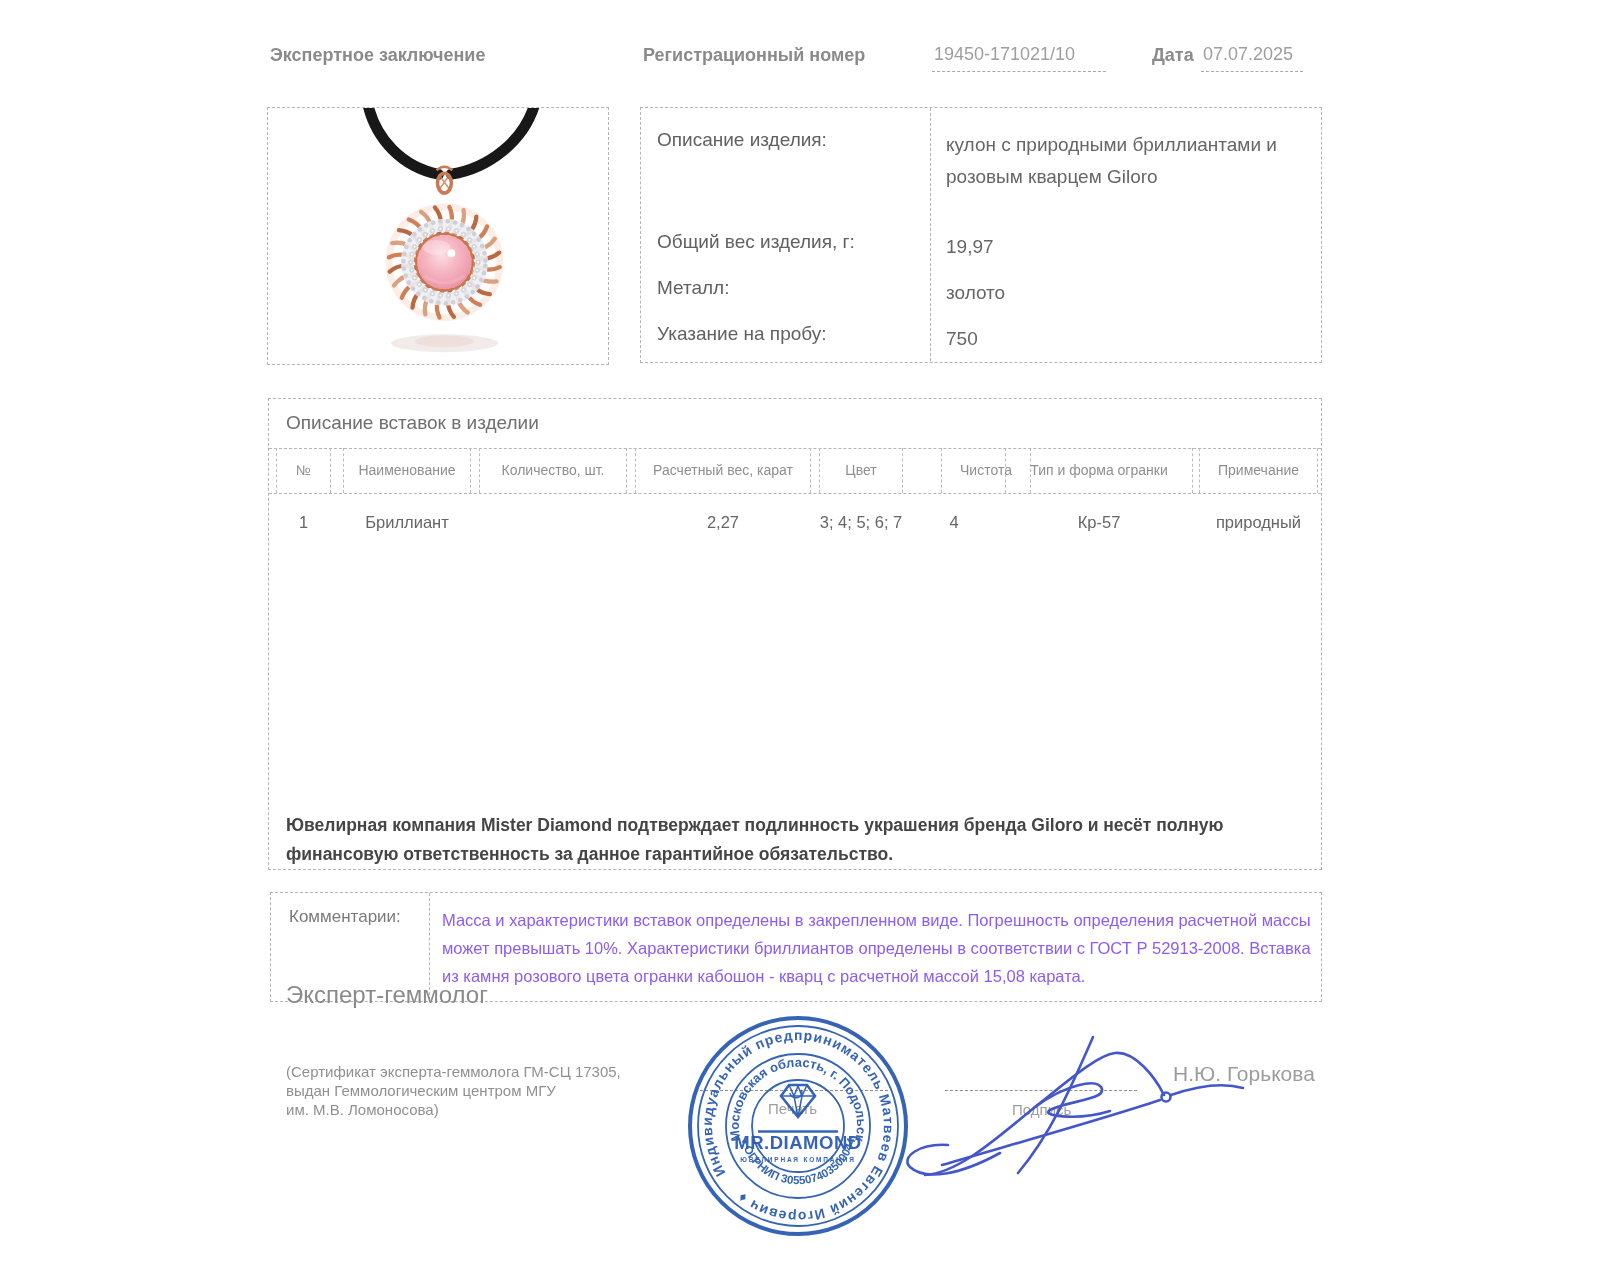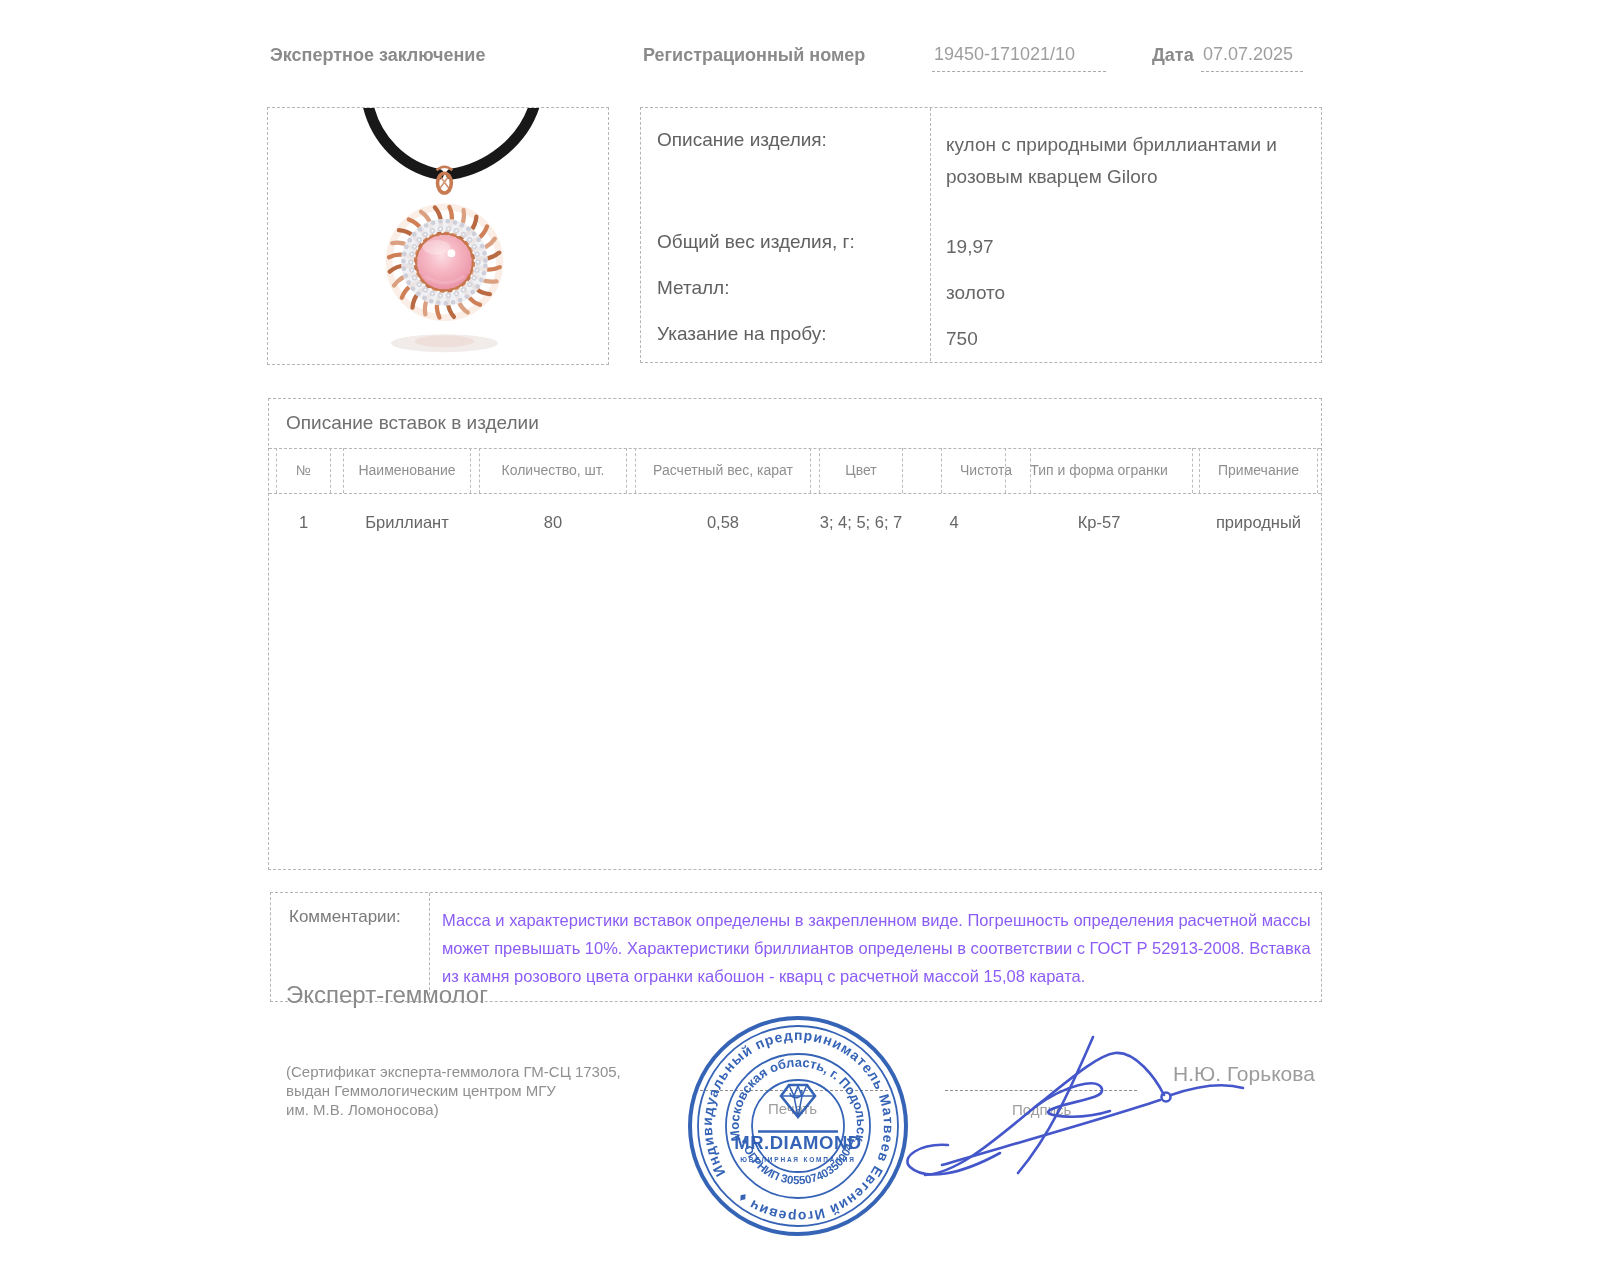--- a/index.html
+++ b/index.html
@@ -140,27 +140,27 @@
     <div class="th" style="left:74px;width:128px;">Наименование</div>
     <div class="th" style="left:210px;width:148px;">Количество, шт.</div>
     <div class="th" style="left:366px;width:176px;">Расчетный вес, карат</div>
     <div class="th" style="left:550px;width:84px;">Цвет</div>
     <div class="th" style="left:672px;width:90px;text-align:center;">Чистота</div>
     <div class="th" style="left:736px;width:188px;">Тип и форма огранки</div>
     <div class="th" style="left:930px;width:119px;">Примечание</div>
 
     <div class="td" style="left:7px;width:55px;">1</div>
     <div class="td" style="left:74px;width:128px;">Бриллиант</div>
-    <div class="td" style="left:210px;width:148px;">80</div>
-    <div class="td" style="left:366px;width:176px;">0,58</div>
+    <div class="td" style="left:366px;width:176px;">2,27</div>
     <div class="td" style="left:540px;width:104px;">3; 4; 5; 6; 7</div>
     <div class="td" style="left:640px;width:90px;">4</div>
     <div class="td" style="left:736px;width:188px;">Кр-57</div>
     <div class="td" style="left:930px;width:119px;">природный</div>
 
+    <div class="statement">Ювелирная компания Mister Diamond подтверждает подлинность украшения бренда Giloro и несёт полную финансовую ответственность за данное гарантийное обязательство.</div>
   </div>
 
   <div class="dash-box" style="left:270px;top:892px;width:1052px;height:110px;">
     <div class="vline" style="left:158px;top:0;height:107px;"></div>
     <div class="c-label">Комментарии:</div>
     <div class="c-text">Масса и характеристики вставок определены в закрепленном виде. Погрешность определения расчетной массы может превышать 10%. Характеристики бриллиантов определены в соответствии с ГОСТ Р 52913-2008. Вставка из камня розового цвета огранки кабошон - кварц с расчетной массой 15,08 карата.</div>
   </div>
 
   <div class="f-title">Эксперт-геммолог</div>
   <div class="f-cert">

